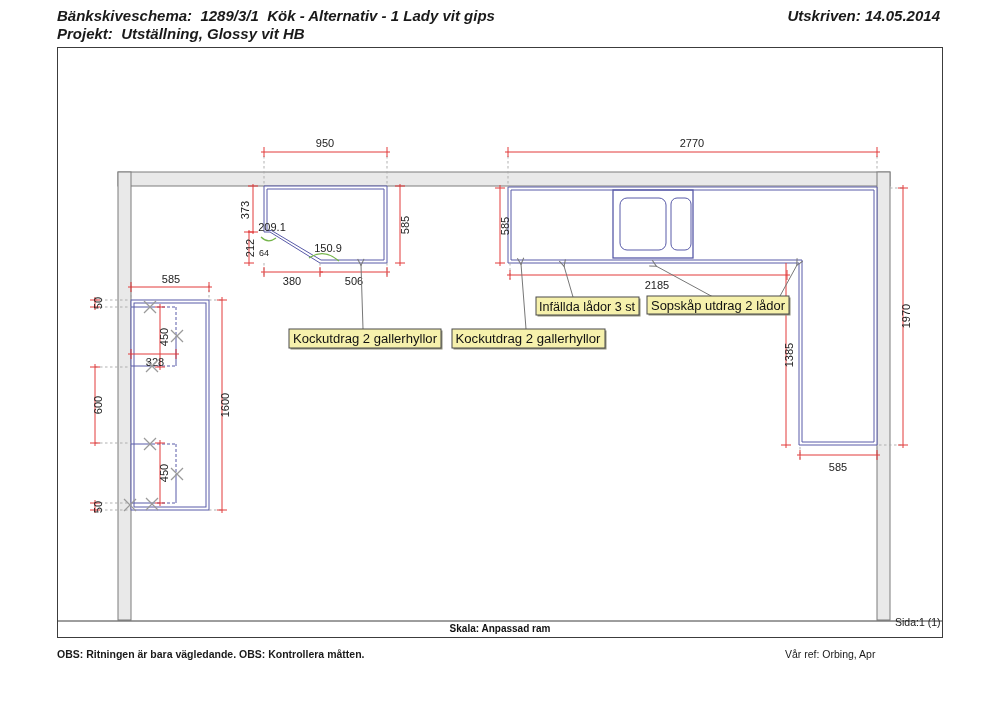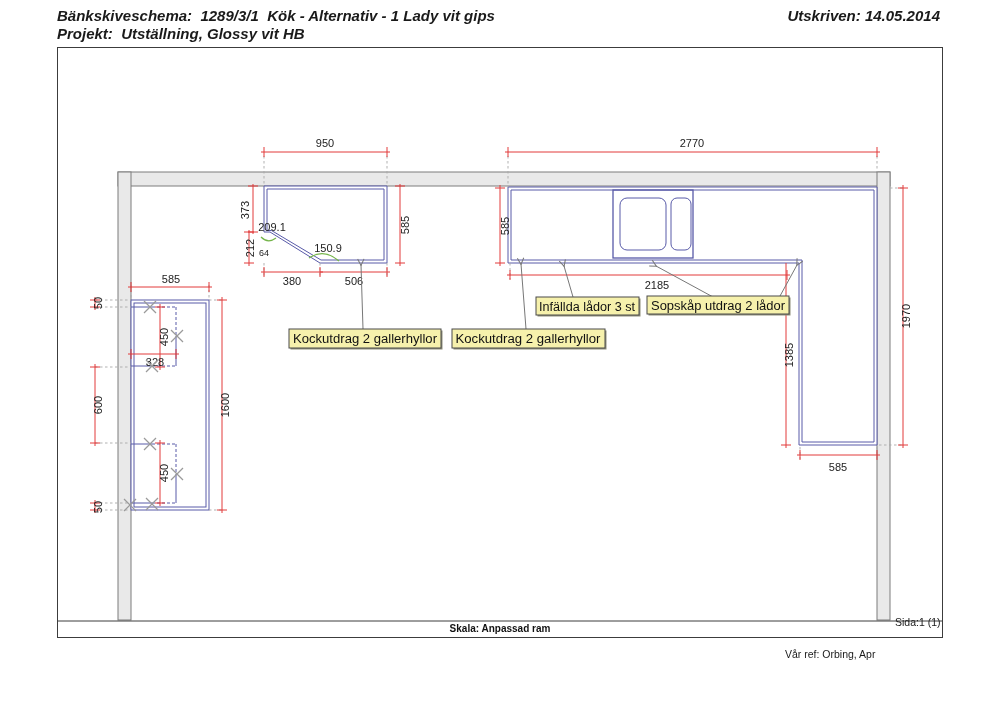--- a/index.html
+++ b/index.html
@@ -301,16 +301,17 @@
       <text class="lbltext" x="718" y="310" textLength="134" lengthAdjust="spacingAndGlyphs">Sopskåp utdrag 2 lådor</text>
     </g>
 
     <g>
       <rect class="frame" x="57.5" y="47.5" width="885" height="590"></rect>
       <line x1="57.5" y1="621" x2="942.5" y2="621" stroke="#3c3c3c" stroke-width="1"></line>
       <text class="scala" x="500" y="632">Skala: Anpassad ram</text>
     </g>
   </svg>
 
+  <div class="ftr" style="left:57px;top:648px;font-weight:bold;">OBS: Ritningen är bara vägledande. OBS: Kontrollera måtten.</div>
   <div class="ftr" style="left:785px;top:648px;">Vår ref: Orbing, Apr</div>
   <div class="ftr" style="left:895px;top:616px;">Sida:1 (1)</div>
 
 </div>
 
 </body></html>

